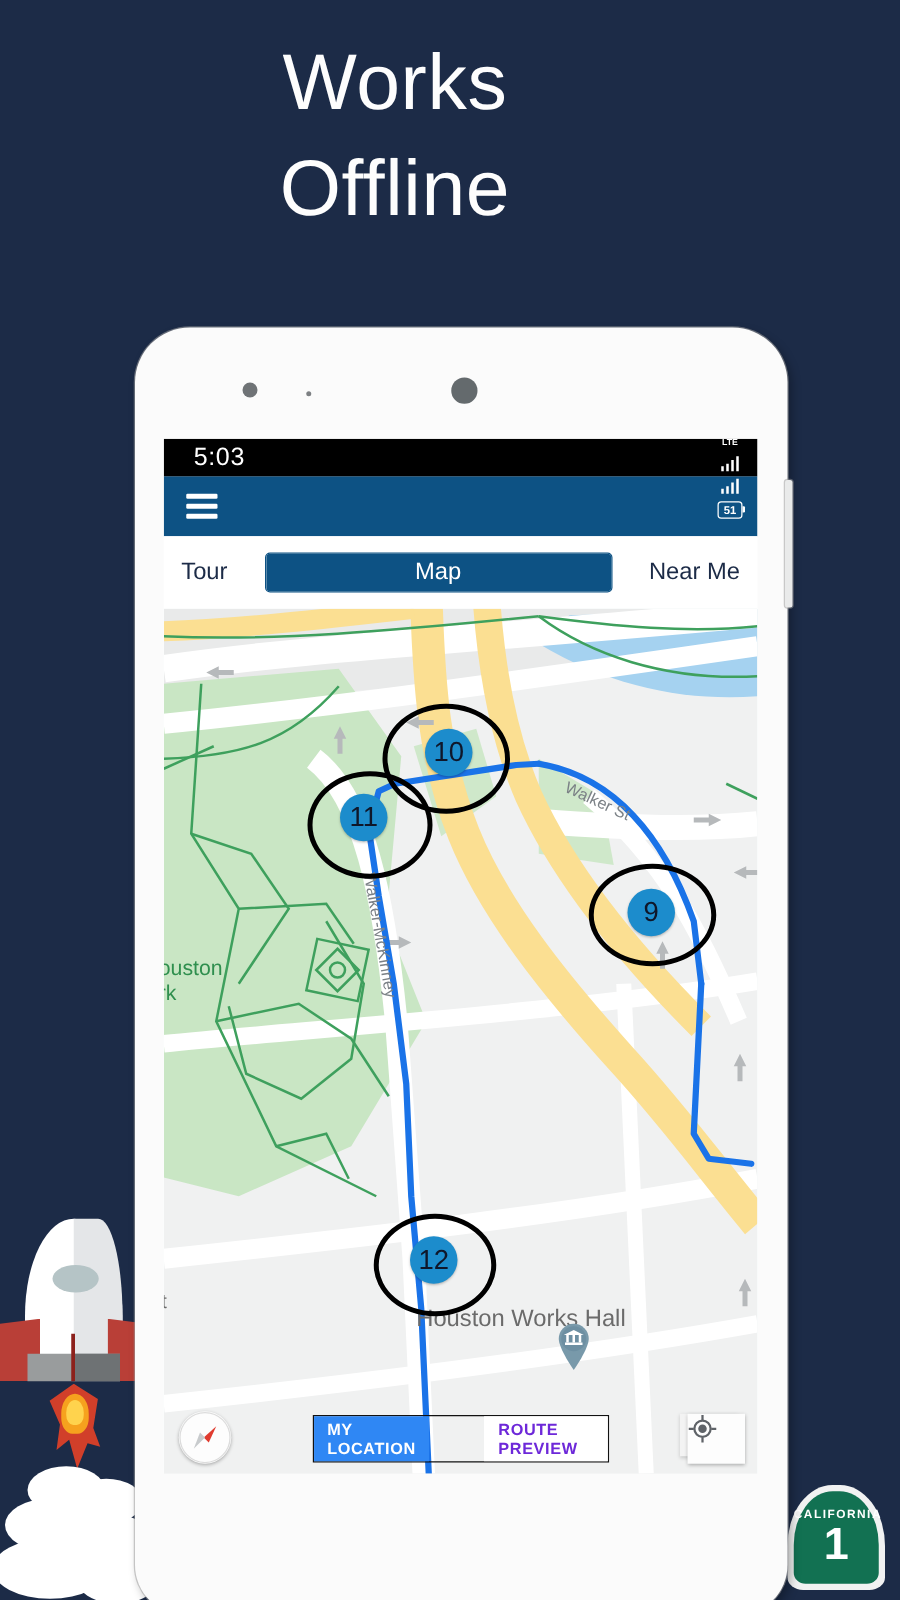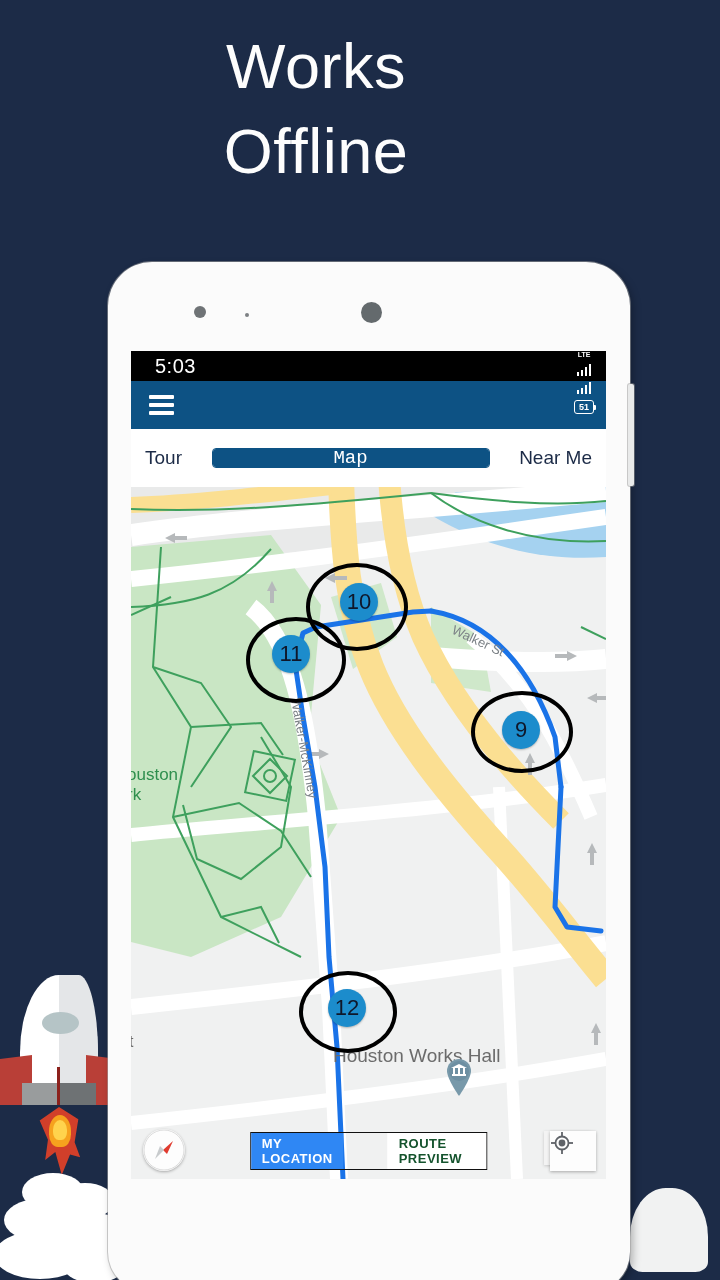--- a/index.html
+++ b/index.html
@@ -137,22 +137,22 @@
   .burger { width:25px; }
   .burger span { display:block; height:3.5px; background:#fff; margin:4.5px 0; border-radius:1px; }
 
   
   .tabsrow {
     height:58px; background:#fff; display:flex; align-items:center;
     justify-content:space-between; padding:0 14px;
   }
   .sidetab { color:#1c2b47; font-size:19px; }
   .segment {
-    display:flex; width:278px; height:20px; border-radius:4px; overflow:hidden;
-    border:1.5px solid #0d5284; background:#14532d;font-family:Liberation Mono, monospace;
+    display:flex; width:278px; height:32px; border-radius:4px; overflow:hidden;
+    border:1.5px solid #0d5284; background:#14532d;
   }
   .seg {
     flex:1; display:flex; align-items:center; justify-content:center;
     font-size:19px;
   }
   .seg.active { background:#0d5284; color:#fff; }
   .seg.inactive { background:#fff; color:#132437; border:1.5px solid #0d5284; border-radius:4px; }
 
   
   .map { position:relative; flex:1; height:692px; background:#f0f1f1; overflow:hidden; }
@@ -189,21 +189,21 @@
   }
   .botbtns {
     position:absolute; left:50%; transform:translateX(-50%); bottom:9px;
     display:flex; height:38px; border:1.5px solid #111;gap:44px;
   }
   .botbtn {
     display:flex; align-items:center; justify-content:center;
     font-size:13px; font-weight:700; letter-spacing:.5px; padding:0 11px;
   }
   .botbtn.primary { background:#2f87f4; color:#fff; }
-  .botbtn.secondary { background:#fff; color:#14532d; }
+  .botbtn.secondary { background:#fff; color:#6d28d9; }
 </style>
 </head>
 <body>
 
 <div class="headline">
   <div>Works</div>
   <div>Offline</div>
 </div>
 
 <div class="rocket-wrap">
@@ -221,20 +221,24 @@
   <div class="smoke s1"></div>
   <div class="smoke s2"></div>
   <div class="smoke s3"></div>
   <div class="smoke s4"></div>
   <div class="smoke s5"></div>
   <div class="smoke s6"></div>
 </div>
 
 <div class="shield-wrap">
   <div class="shield-outer"></div>
+  <div class="shield-inner">
+    <div class="shield-state">CALIFORNIA</div>
+    <div class="shield-num">1</div>
+  </div>
 </div>
 
 <div class="phone">
   <div class="phone-sensor"></div>
   <div class="phone-dot"></div>
   <div class="phone-cam"></div>
   <div class="side-btn"></div>
 
   <div class="screen">
 

